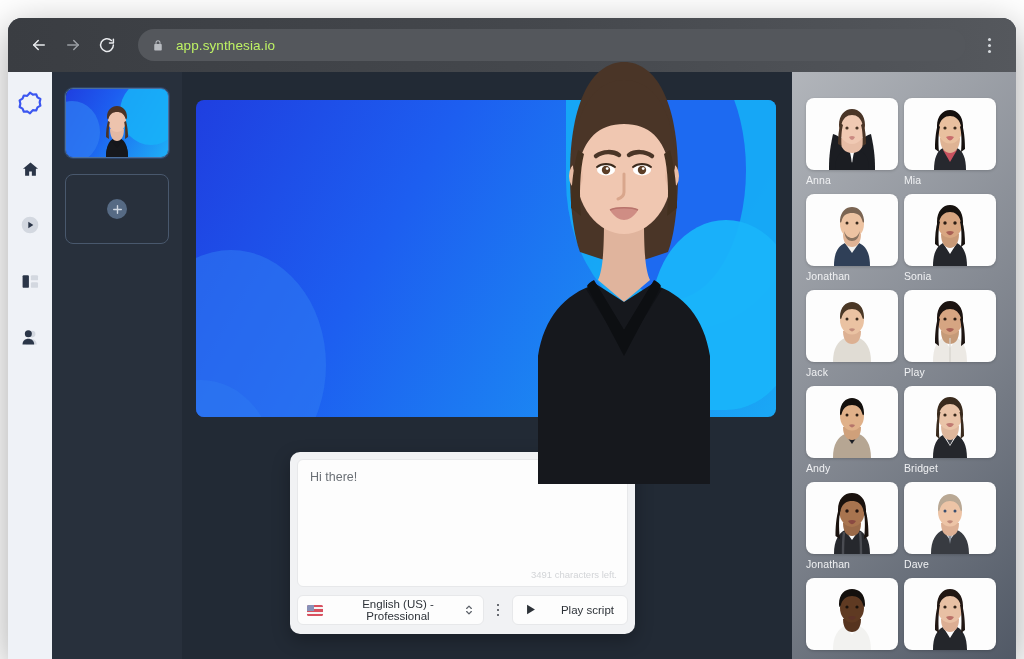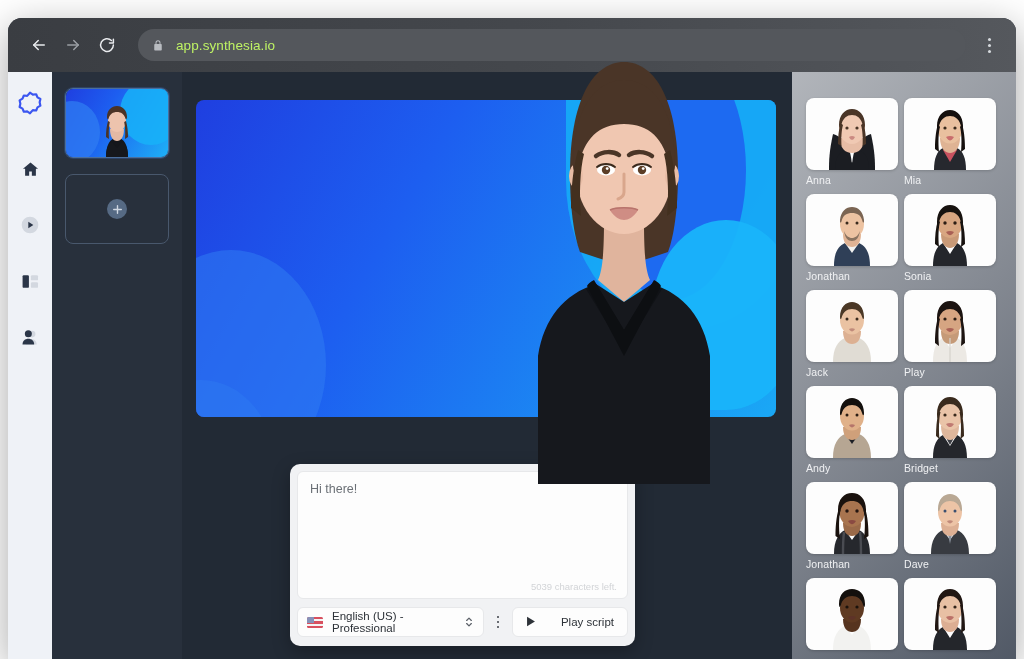--- a/index.html
+++ b/index.html
@@ -44,27 +44,27 @@
   
   .canvas-col{flex:1;position:relative;background:#222a35;display:flex;flex-direction:column;align-items:center;}
   .canvas{position:absolute;left:14px;top:28px;width:580px;height:317px;border-radius:8px;overflow:hidden;
     background:linear-gradient(120deg,#1f3fe0 0%,#1d5ef0 35%,#1aa8f5 100%);}
   .swoosh{position:absolute;border-radius:50%;}
 
   
   .presenter{position:absolute;left:322px;top:-18px;width:240px;height:430px;z-index:30;pointer-events:none;}
 
   
-  .script{position:absolute;left:108px;top:392px;width:345px;height:182px;background:#f1f2f4;
+  .script{position:absolute;left:108px;top:380px;width:345px;height:182px;background:#f1f2f4;
     border-radius:10px;padding:7px;box-sizing:border-box;box-shadow:0 6px 18px rgba(0,0,0,.28);}
   .script-text{height:128px;background:#fdfdfd;border:1px solid #e7e8ea;border-radius:6px;
     padding:10px 12px;box-sizing:border-box;position:relative;}
   .script-placeholder{color:#6b7076;font-size:12.5px;}
   .chars{position:absolute;right:10px;bottom:6px;color:#d2d4d7;font-size:9.5px;}
-  .script-foot{display:flex;align-items:center;gap:6px;margin-top:8px;}
+  .script-foot{display:flex;align-items:center;gap:6px;margin-top:8px;text-align:center;}
   .lang-select{flex:1;height:30px;background:#fdfdfd;border:1px solid #e7e8ea;border-radius:6px;
     display:flex;align-items:center;padding:0 9px;box-sizing:border-box;cursor:pointer;}
   .flag{width:16px;height:11px;margin-right:9px;position:relative;border-radius:1.5px;overflow:hidden;flex:0 0 auto;
     background:#f0f0f0;}
   .flag .stripes{position:absolute;inset:0;background:repeating-linear-gradient(#d8505f 0 2.2px,#f5f5f5 2.2px 4.4px);}
   .flag .canton{position:absolute;left:0;top:0;width:7px;height:6px;background:#8891b8;}
   .lang-label{font-size:11.5px;color:#2d3238;flex:1;}
   .stepper{display:flex;flex-direction:column;gap:2px;align-items:center;}
   .dots-btn{width:16px;display:flex;flex-direction:column;align-items:center;gap:2.5px;cursor:pointer;}
   .dots-btn i{width:2.5px;height:2.5px;border-radius:50%;background:#3c4148;display:block;}
@@ -248,21 +248,21 @@
           <path d="M106 156c6-3 22-3 28 0" stroke="#b8746c" stroke-width="1.6" fill="none"></path>
 
           <path d="M120 248l-28-18c-32 10-52 34-58 72v128h172V302c-6-38-26-62-58-72z" fill="#16181d"></path>
           <path d="M92 230l28 46 28-46 10 5-38 62-38-62z" fill="#101216"></path>
           <path d="M120 276l-30-50c-4 2-6 4-7 6l37 70 37-70c-1-2-3-4-7-6z" fill="#0d0f12"></path>
         </svg>
 
         <div class="script">
           <div class="script-text">
             <div class="script-placeholder">Hi there!</div>
-            <div class="chars">5039 characters left.</div>
+            <div class="chars">3491 characters left.</div>
           </div>
           <div class="script-foot">
             <div class="lang-select">
               <span class="flag">
                 <span class="stripes"></span>
                   <span class="canton"></span>
               </span>
               <span class="lang-label">English (US) - Professional</span>
               <span class="stepper">
                 <svg width="10" height="14" viewBox="0 0 12 18" fill="none" stroke="#5c6169" stroke-width="1.6" stroke-linecap="round" stroke-linejoin="round">

